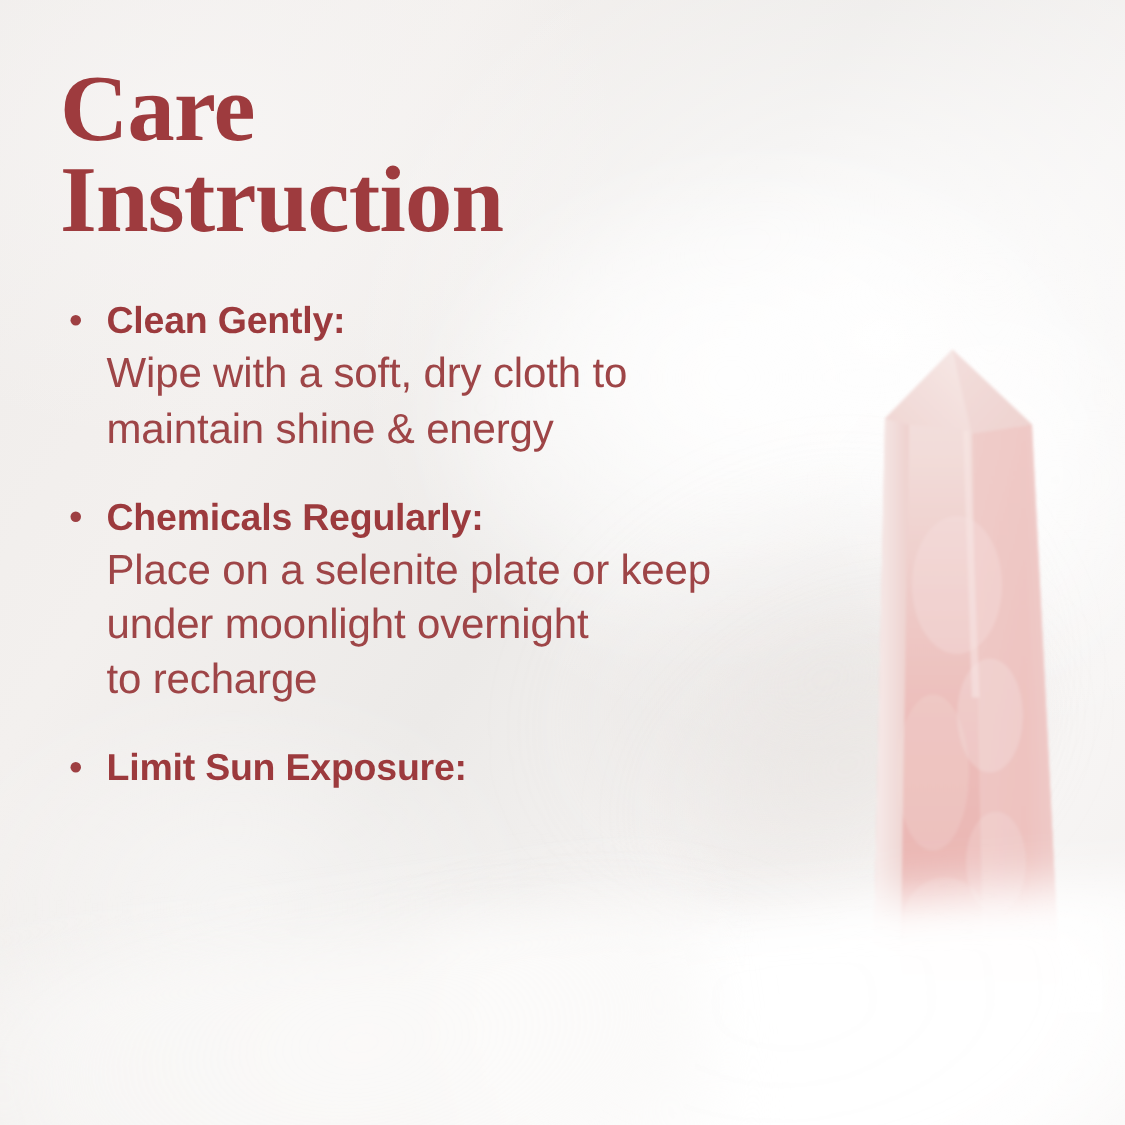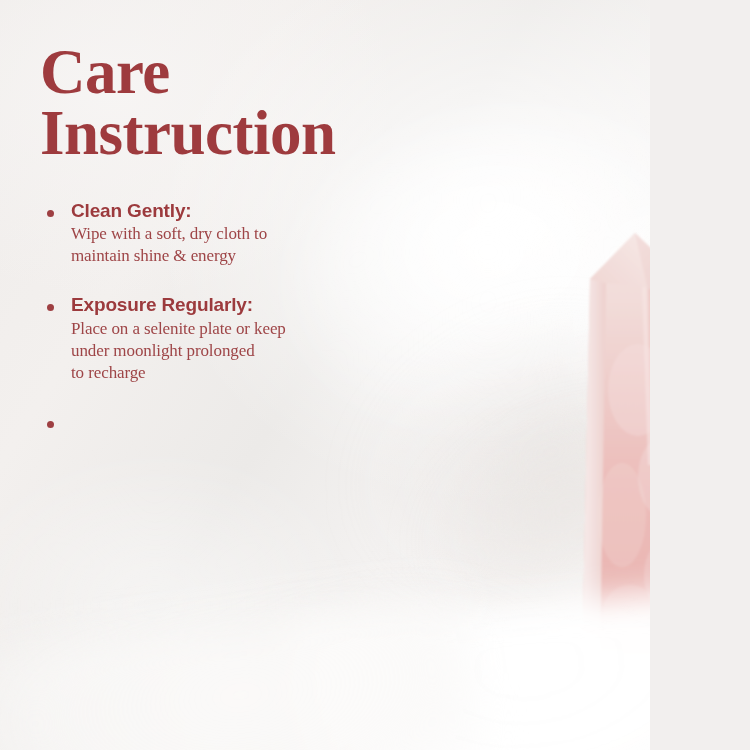--- a/index.html
+++ b/index.html
@@ -9,21 +9,21 @@
     overflow:hidden;
   }
 
   body {
     font-family:"Liberation Sans", sans-serif;
     background:#f2efee;
   }
 
   #card {
     position:relative;
-    width:650px; height:750px;
+    width:750px; height:750px;
     overflow:hidden;
     background:
       radial-gradient(ellipse 520px 420px at 78% 30%, rgba(255,255,255,0.95) 0%, rgba(255,255,255,0.0) 68%),
       radial-gradient(ellipse 400px 300px at 18% 12%, rgba(247,245,244,0.95) 0%, rgba(247,245,244,0) 70%),
       linear-gradient(122deg, #efecea 0%, #f3f0ee 26%, #eceae8 48%, #f4f2f1 66%, #f7f5f4 84%, #f2efee 100%);
   }
 
   
   .fold {
     position:absolute;
@@ -114,34 +114,33 @@
     left:7px; top:12px;
     width:7px; height:7px;
     border-radius:50%;
     background:#9e3f42;
   }
 
   .care-heading {
     display:block;
     color:#9c3a3d;
     font-weight:700;
-    font-size:19px;
+    font-size:25px;
     line-height:1.32;
     letter-spacing:-0.15px;
   }
 
   .care-body {
     display:block;
     color:#9e4547;
     font-weight:400;
-    font-size:17px;
+    font-size:28px;
     line-height:1.30;
     letter-spacing:-0.1px;
     white-space:pre-line;
-    font-family:Liberation Serif, serif;
   }
 </style>
 </head>
 <body>
 
 <div id="card">
 
   <div class="fold fold-a"></div>
   <div class="fold fold-e"></div>
   <div class="fold fold-b"></div>
@@ -231,26 +230,27 @@
 
       <li class="care-item">
         <span class="bullet-dot"></span>
         <span class="care-heading">Clean Gently:</span>
         <span class="care-body">Wipe with a soft, dry cloth to
 maintain shine &amp; energy</span>
       </li>
 
       <li class="care-item">
         <span class="bullet-dot"></span>
-        <span class="care-heading">Exposure Regularly:</span>
+        <span class="care-heading">Chemicals Regularly:</span>
         <span class="care-body">Place on a selenite plate or keep
-under moonlight prolonged
+under moonlight overnight
 to recharge</span>
       </li>
 
 
       <li class="care-item">
         <span class="bullet-dot"></span>
+        <span class="care-heading">Limit Sun Exposure:</span>
       </li>
 
     </ul>
   </div>
 </div>
 
 </body></html>

